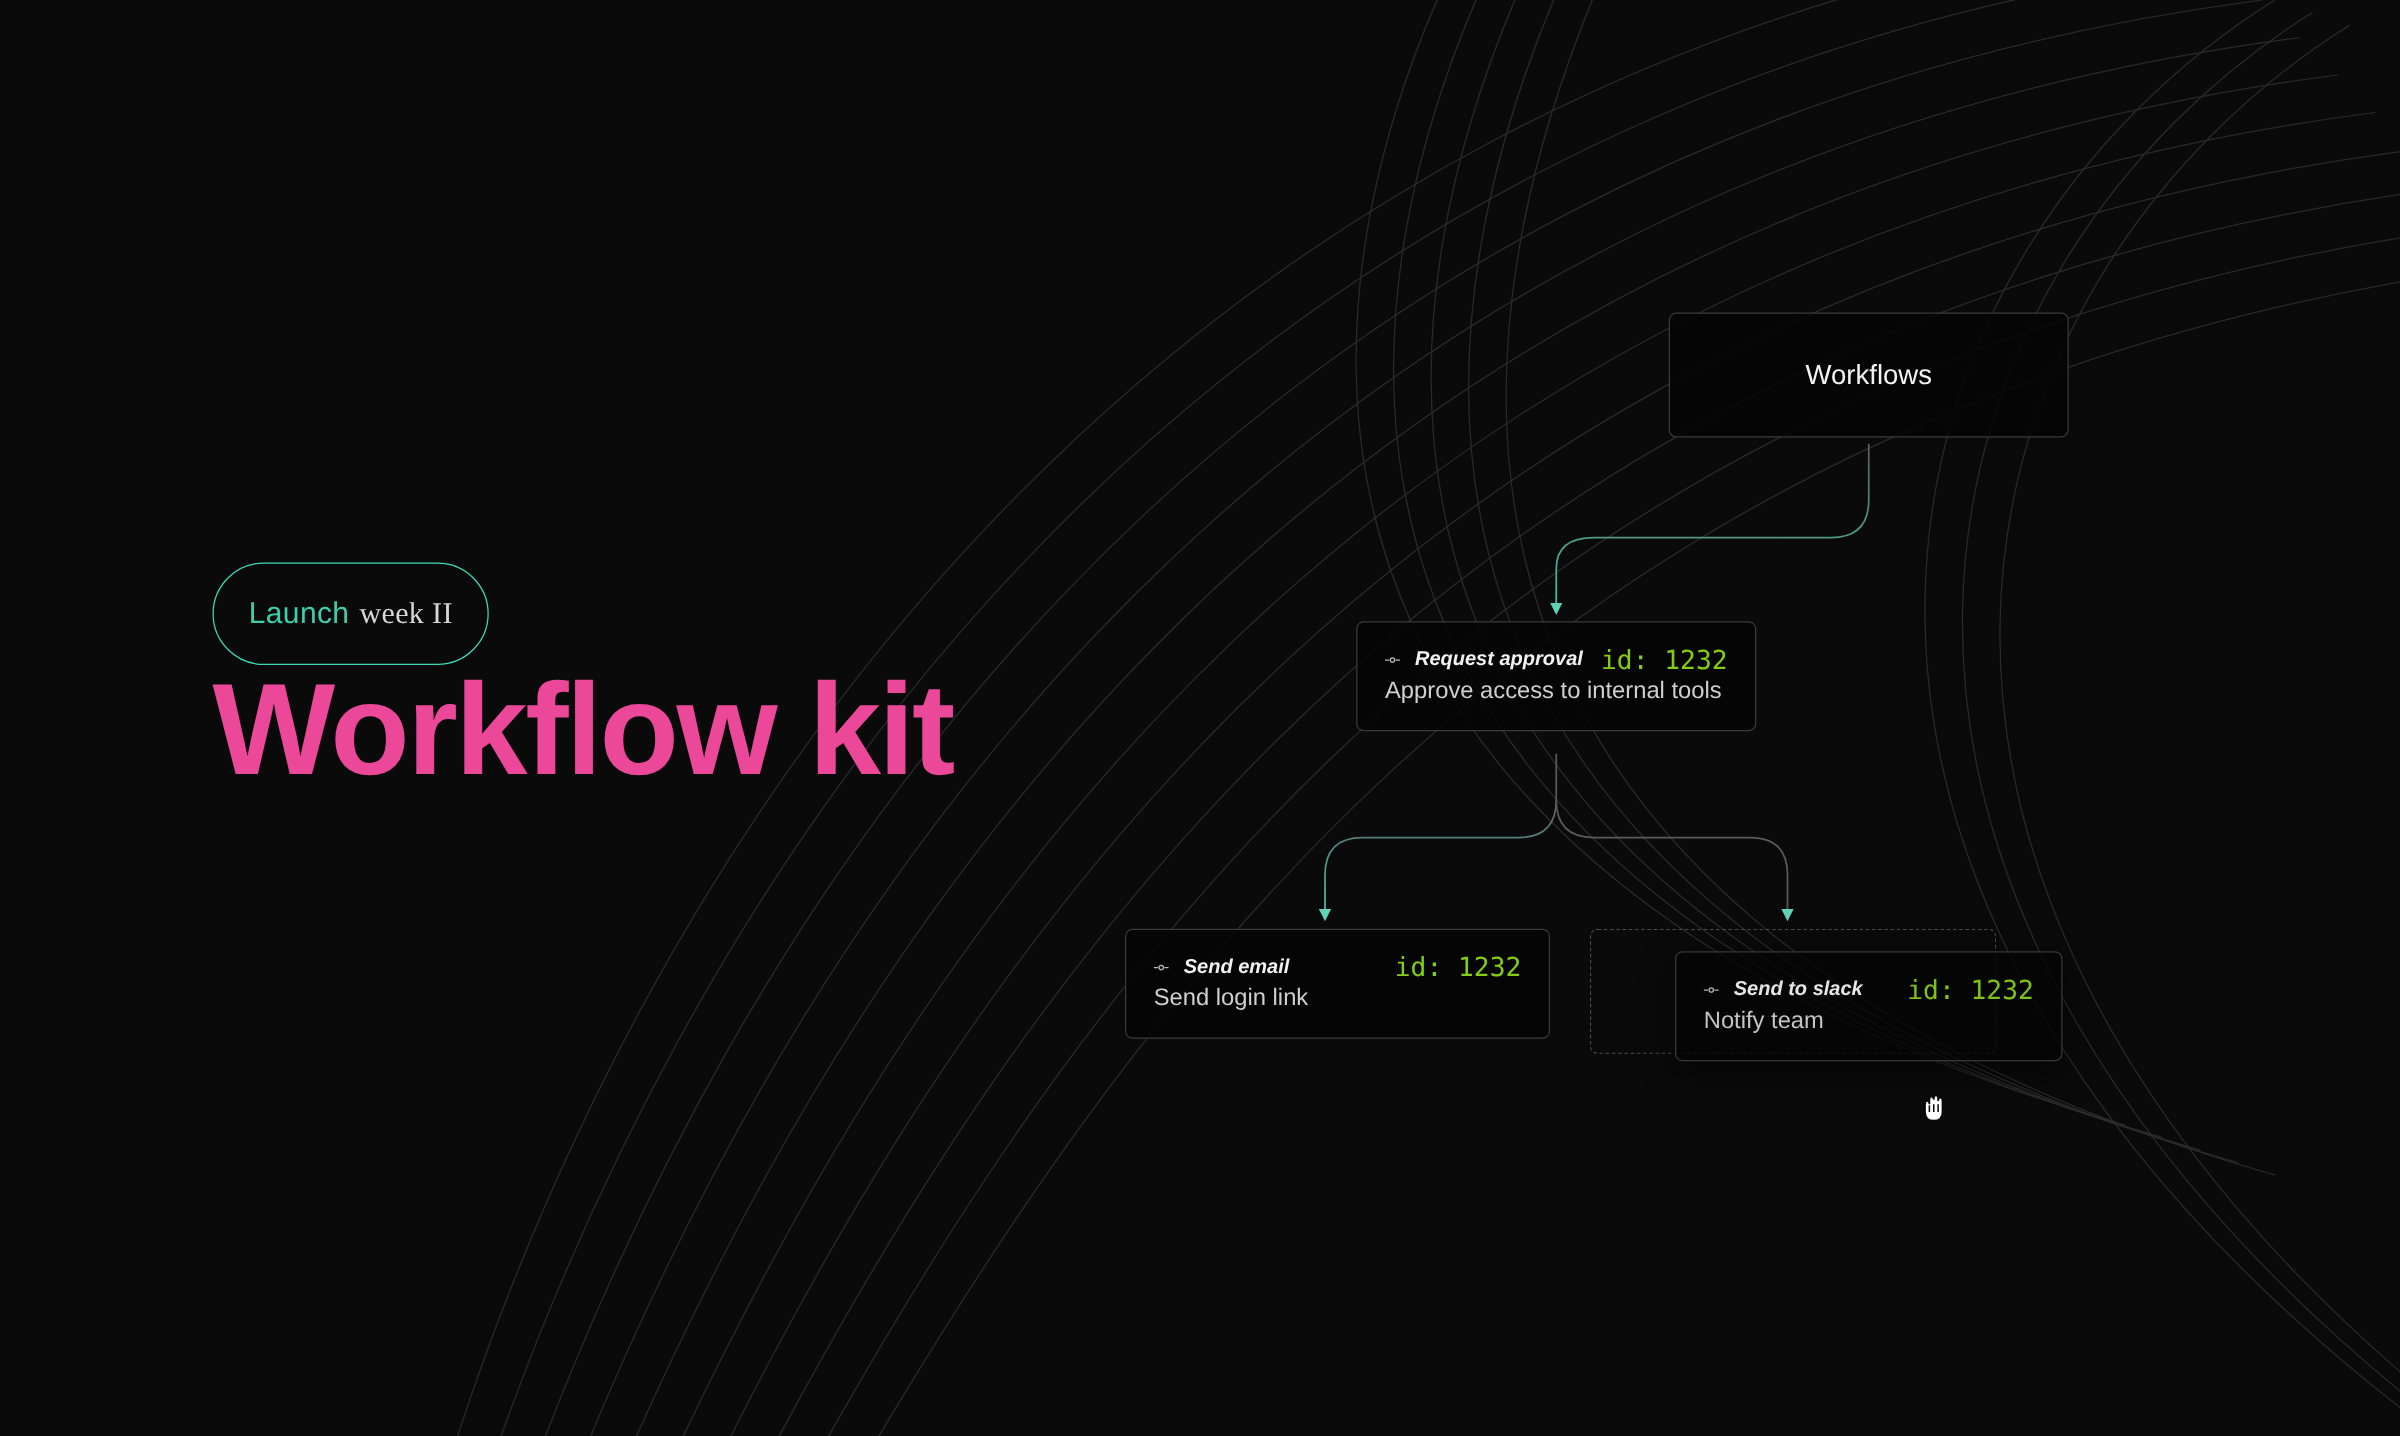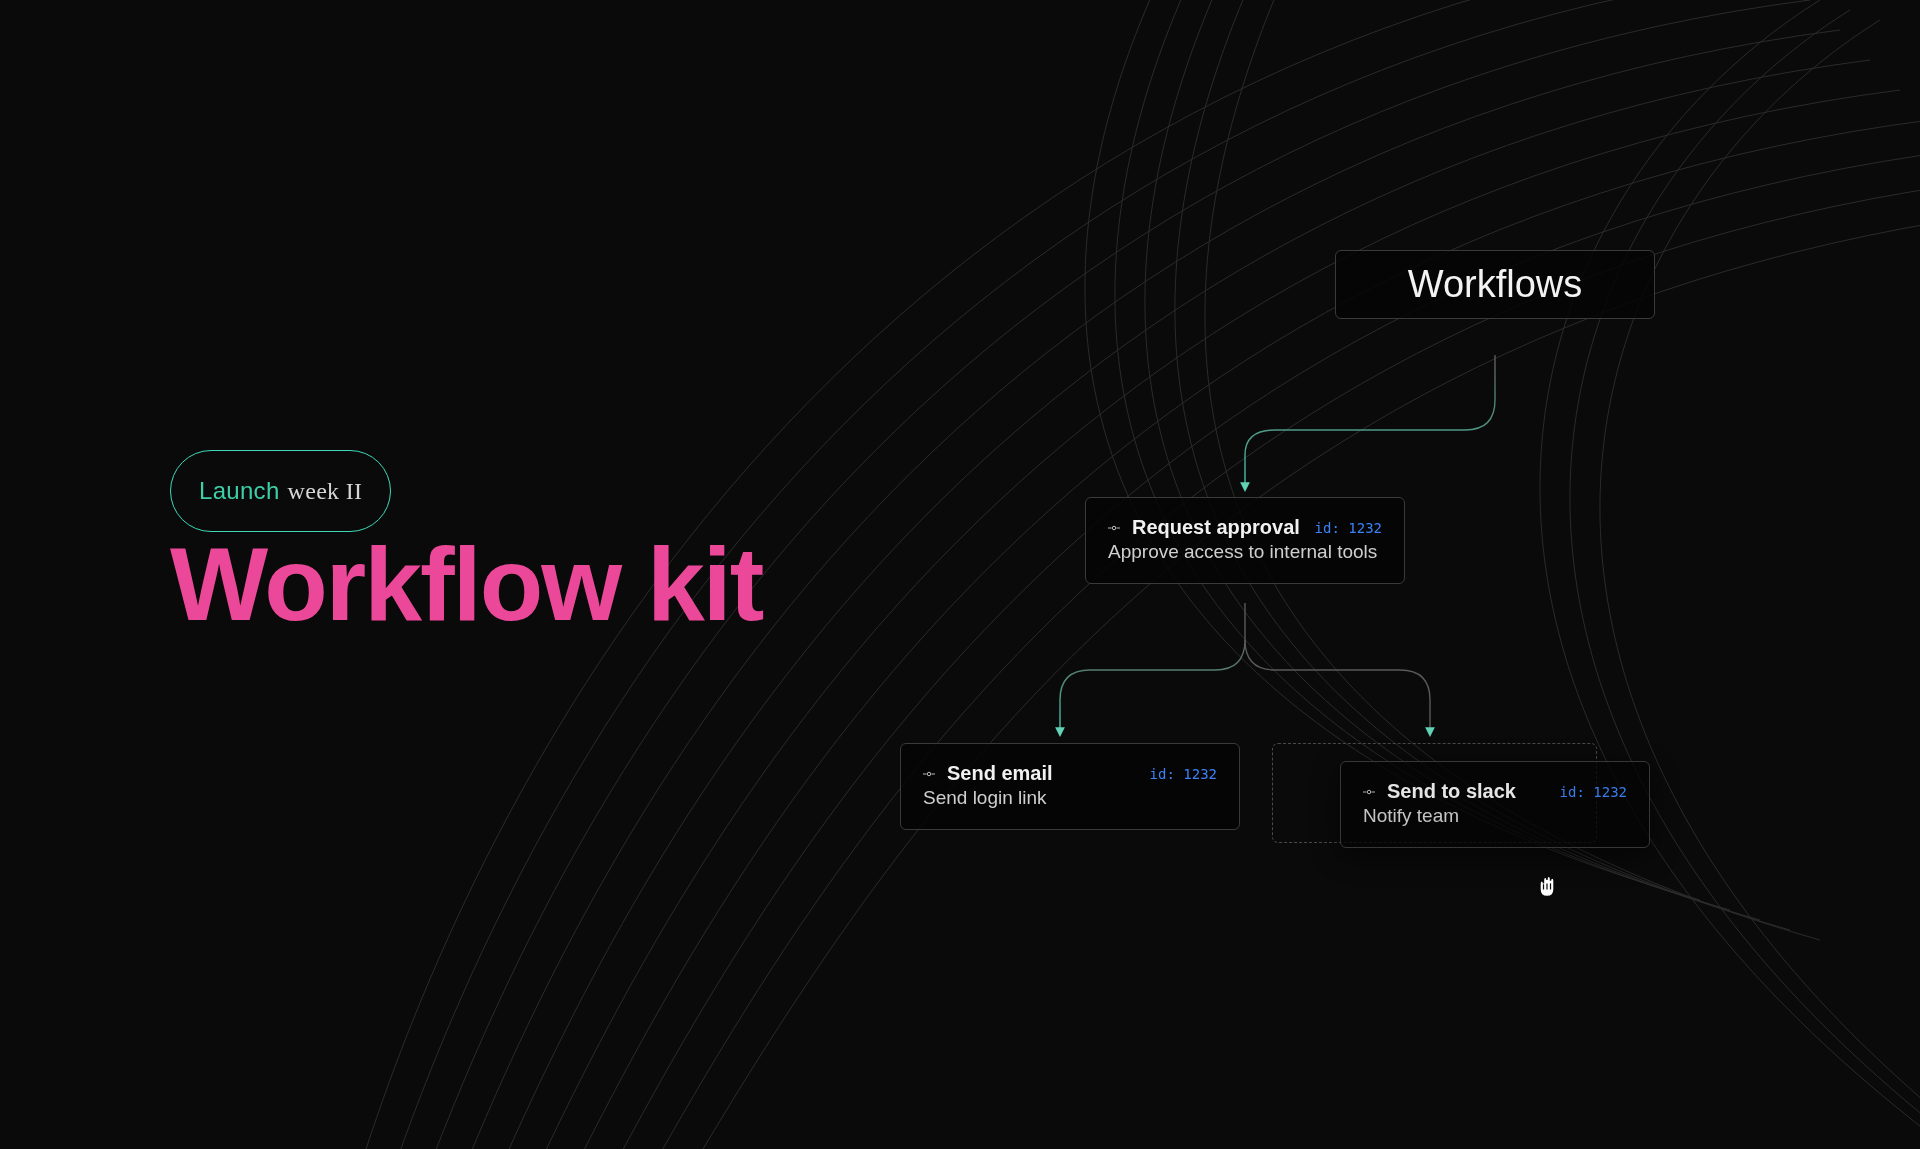--- a/index.html
+++ b/index.html
@@ -48,49 +48,50 @@
     line-height: 1.05;
   }
   .node {
     position: absolute;
     background: rgba(5,5,5,0.85);
     border: 1px solid #3a3a3a;
     border-radius: 6px;
     pointer-events: auto;
   }
   .node-root {
-    padding: 12px 58px;
-    font-size: 38px;
+    padding: 36px 58px;
+    font-size: 22px;
     font-weight: 500;
     color: #f3f3f3;
     text-align: center;
   }
   .node-step {
     padding: 18px 22px 20px 22px;
     min-width: 310px;
   }
   .node-step .row {
     display: flex;
     align-items: center;
     gap: 12px;
   }
   .node-step .icon {
     width: 12px; height: 12px;
     flex-shrink: 0;
   }
   .node-step .name {
     font-weight: 700;
-    font-size: 20px;
+    font-size: 16px;
     color: #f1f1f1;
     flex: 1;
+    font-style: italic;
   }
   .node-step .id {
     font-family: ui-monospace, "SF Mono", Menlo, Consolas, monospace;
-    font-size: 14px;
-    color: #3b82f6;
+    font-size: 21px;
+    color: #84cc16;
     text-align: right;
   }
   .node-step .desc {
     margin-top: 2px;
     font-size: 19px;
     color: #cfcfcf;
     font-weight: 400;
   }
   .drop-target {
     position: absolute;

